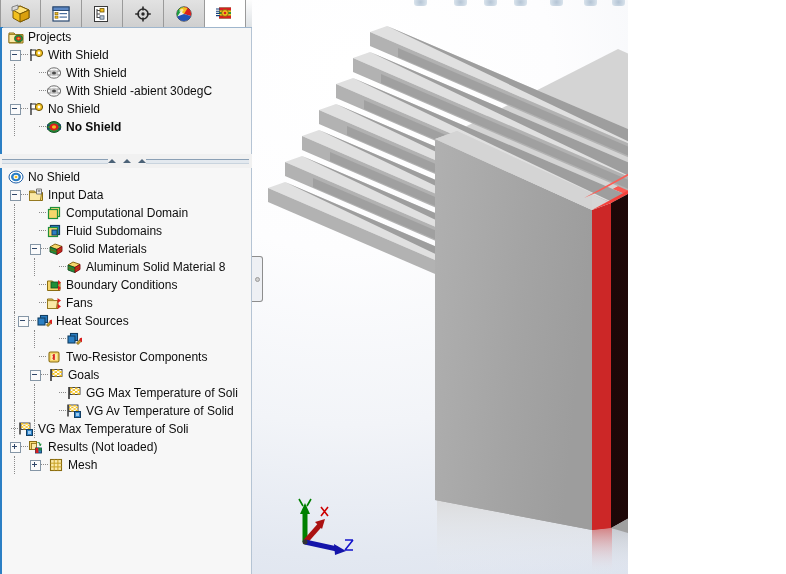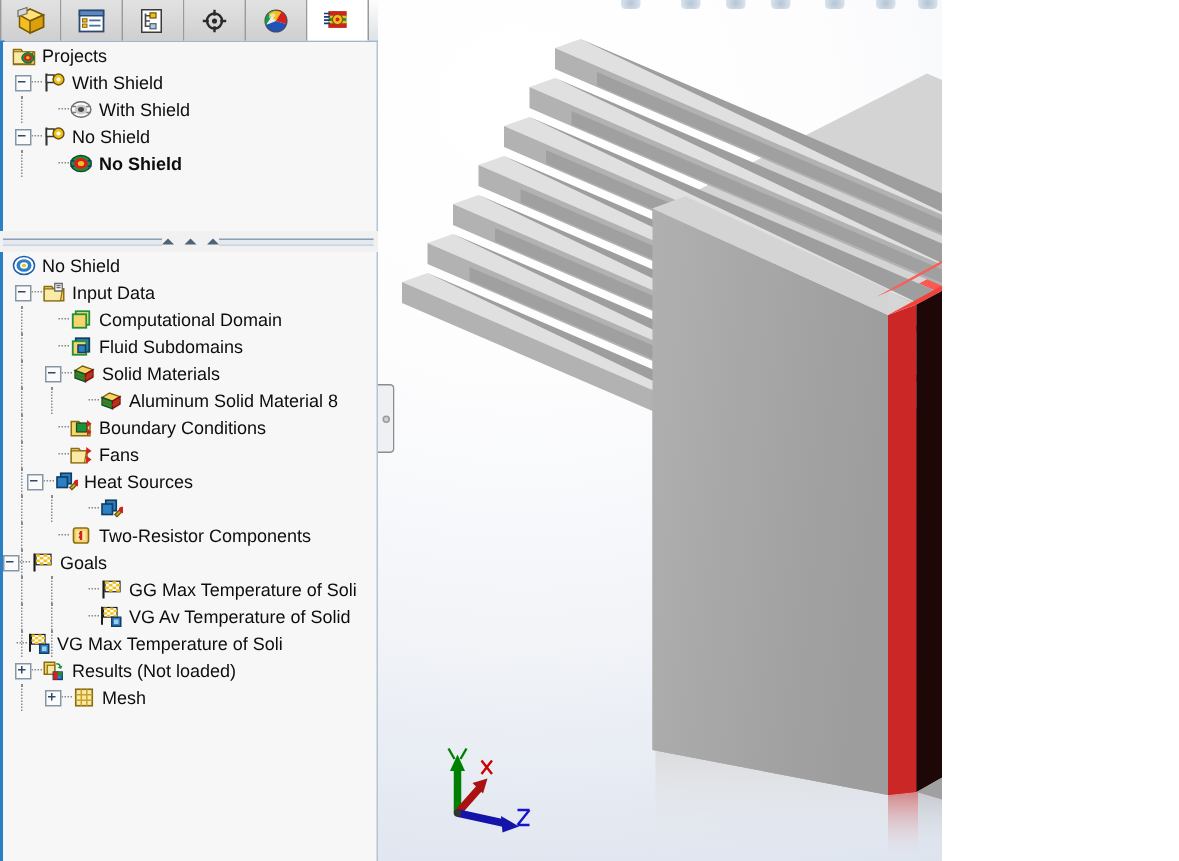--- a/index.html
+++ b/index.html
@@ -330,20 +330,32 @@
                <span class="spc" style="width:9px"></span>
          <span class="dots" style="width:7px"></span>
                <span class="ico"><svg width="16" height="16" viewBox="0 0 16 16">
                 <ellipse cx="8" cy="8" rx="6.6" ry="5.2" fill="#fbfbfb" stroke="#6d6d6d" stroke-width="1"></ellipse>
                 <ellipse cx="8" cy="8" rx="4.2" ry="3.2" fill="#c9c9c9"></ellipse>
                 <ellipse cx="8" cy="8" rx="2" ry="1.6" fill="#4a4a4a"></ellipse>
                 <path d="M1.6 6 h3 M1.6 10 h3 M11.4 6 h3 M11.4 10 h3" stroke="#7a7a7a" stroke-width="1"></path>
               </svg></span>
                <span class="lbl">With Shield</span>
              </div>
+          <div class="row " style="padding-left:28px">
+               <span class="vline" style="left:12px;top:0;bottom:0;"></span>
+               <span class="spc" style="width:9px"></span>
+         <span class="dots" style="width:7px"></span>
+               <span class="ico"><svg width="16" height="16" viewBox="0 0 16 16">
+                <ellipse cx="8" cy="8" rx="6.6" ry="5.2" fill="#fbfbfb" stroke="#6d6d6d" stroke-width="1"></ellipse>
+                <ellipse cx="8" cy="8" rx="4.2" ry="3.2" fill="#c9c9c9"></ellipse>
+                <ellipse cx="8" cy="8" rx="2" ry="1.6" fill="#4a4a4a"></ellipse>
+                <path d="M1.6 6 h3 M1.6 10 h3 M11.4 6 h3 M11.4 10 h3" stroke="#7a7a7a" stroke-width="1"></path>
+              </svg></span>
+               <span class="lbl">With Shield -abient 30degC</span>
+             </div>
           <div class="row " style="padding-left:8px">
 
                <span class="expander "></span>
          <span class="dots" style="width:7px"></span>
                <span class="ico"><svg width="16" height="16" viewBox="0 0 16 16">
                 <path d="M3 2 v12" stroke="#333" stroke-width="1.4"></path>
                 <path d="M3 3 h5 v5 h-5 z" fill="#ffffff" stroke="#333" stroke-width="1"></path>
                 <circle cx="11" cy="6" r="3.6" fill="#f2c01e" stroke="#6d5206" stroke-width="1"></circle>
                 <circle cx="11" cy="6" r="1.4" fill="#ffffff"></circle>
               </svg></span>
@@ -497,21 +509,21 @@
                <span class="spc" style="width:9px"></span>
          <span class="dots" style="width:7px"></span>
                <span class="ico"><svg width="16" height="16" viewBox="0 0 16 16">
                 <rect x="3" y="3" width="10" height="10" rx="1.5" fill="#f6d66b" stroke="#8a6d12" stroke-width="1.1"></rect>
                 <rect x="5" y="5" width="6" height="6" fill="#fbe9a6"></rect>
                 <path d="M8 5 v6" stroke="#d81f1f" stroke-width="1.6"></path>
                 <path d="M6.6 6.4 q2.6 1 0 3.2" stroke="#d81f1f" stroke-width="1.2" fill="none"></path>
               </svg></span>
                <span class="lbl">Two-Resistor Components</span>
              </div>
-          <div class="row " style="">
+          <div class="row " style="padding-left:28px">
                <span class="vline" style="left:12px;top:0;bottom:0;"></span>
                <span class="expander "></span>
          <span class="dots" style="width:7px"></span>
                <span class="ico"><svg width="16" height="16" viewBox="0 0 16 16">
                 <path d="M3 2 v12" stroke="#1a1a1a" stroke-width="1.4"></path>
                 <rect x="4" y="2.5" width="10" height="7" fill="#ffffff" stroke="#1a1a1a" stroke-width=".8"></rect>
                 <g fill="#f2c01e">
                   <rect x="4" y="2.5" width="2.5" height="1.75"></rect>
                   <rect x="9" y="2.5" width="2.5" height="1.75"></rect>
                   <rect x="6.5" y="4.25" width="2.5" height="1.75"></rect>

